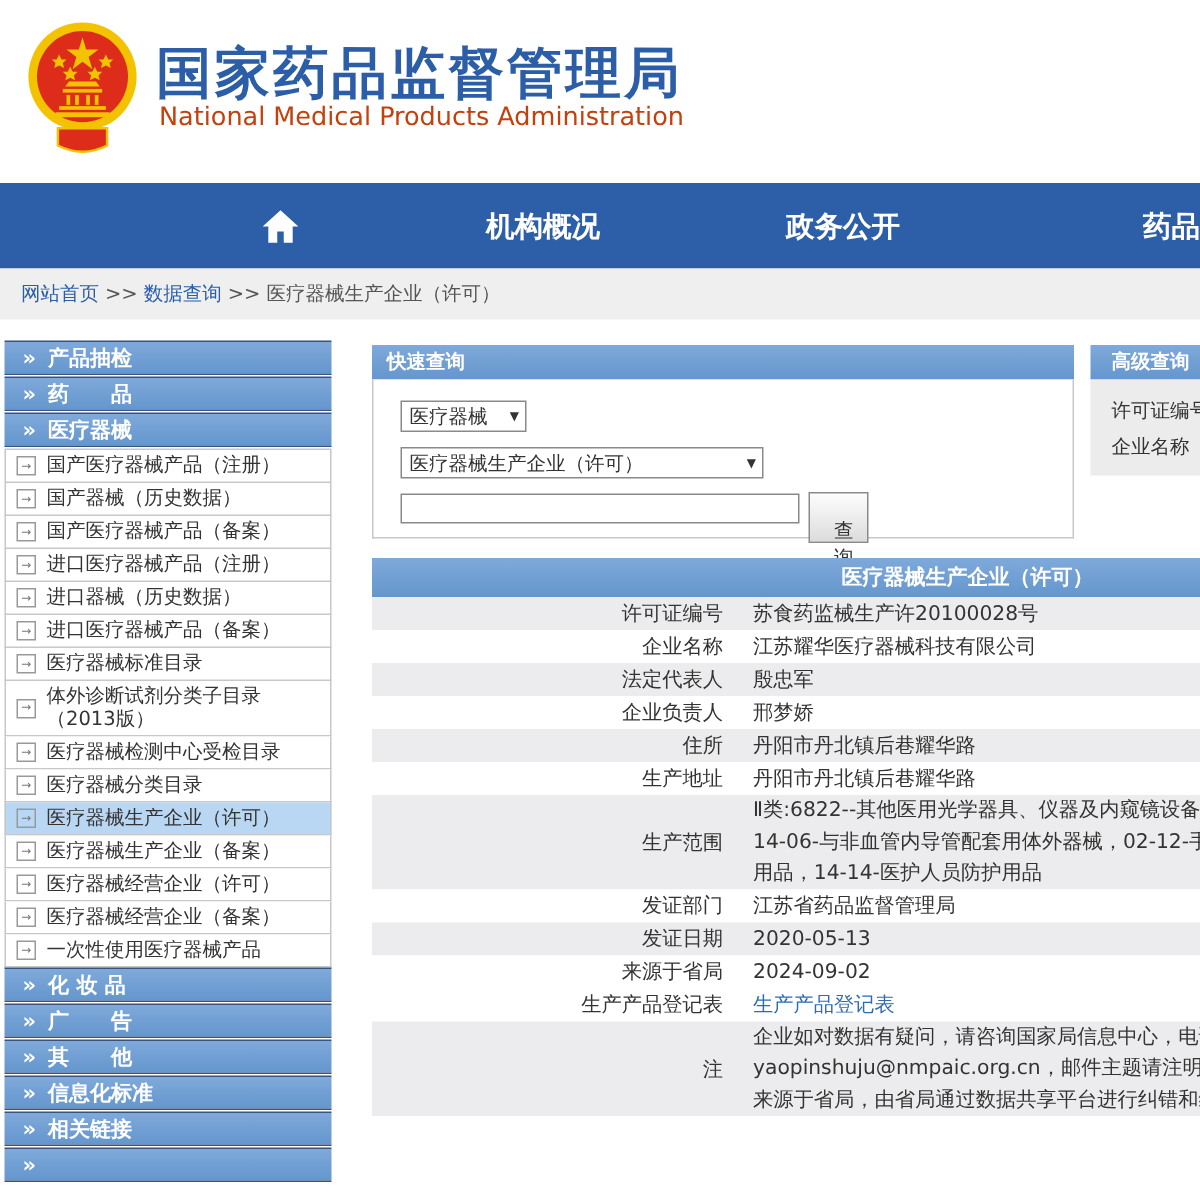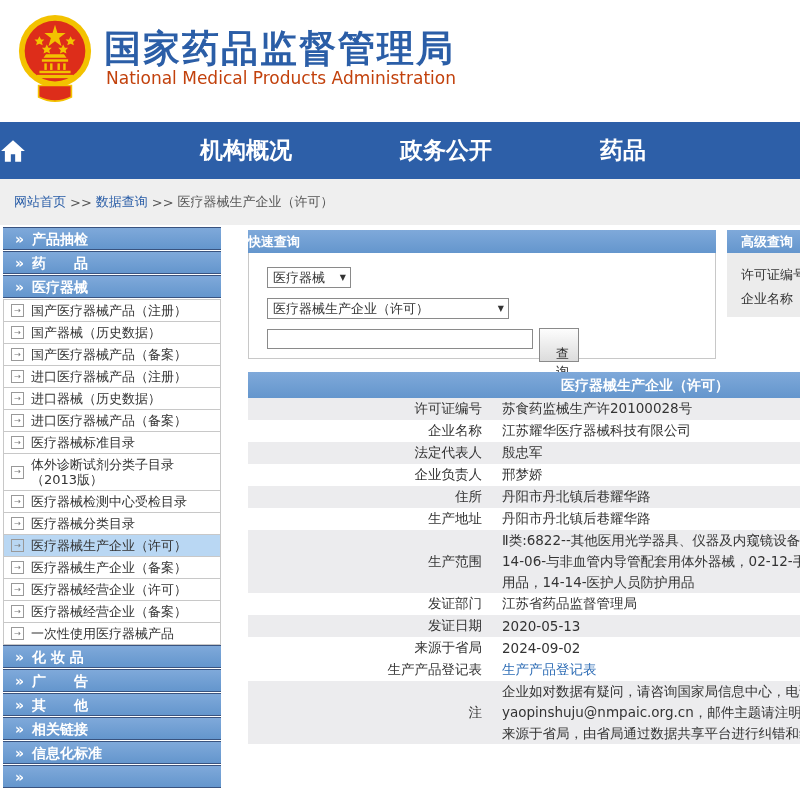--- a/index.html
+++ b/index.html
@@ -7,26 +7,26 @@
         font-family:"DejaVu Sans","Liberation Sans",sans-serif;color:#333;}
 
   
   .site-header{position:absolute;left:0;top:0;width:800px;height:122px;background:#fff;padding-left:22px;}
   .logo{position:absolute;left:14px;top:8px;width:82px;height:96px;}
   .site-title{position:absolute;left:104px;top:24px;font-size:37px;font-weight:bold;color:#2b5ea7;letter-spacing:2px;}
   .site-subtitle{position:absolute;left:106px;top:68px;font-size:17px;color:#c2410c;}
 
   
   .main-nav{position:absolute;left:0;top:122px;width:800px;height:57px;background:#2d5fa8;display:flex;}
-  .nav-item{flex:1;display:flex;align-items:center;justify-content:flex-start;color:#fff;
-            font-size:23px;font-weight:bold;cursor:pointer;}
+  .nav-item{flex:1;display:flex;align-items:center;justify-content:flex-end;color:#fff;
+            font-size:19px;font-weight:bold;cursor:pointer;}
   .nav-item svg{display:block;}
 
   
-  .breadcrumb-bar{position:absolute;left:0;top:179px;width:800px;height:46px;background:#efefef;
+  .breadcrumb-bar{position:absolute;left:0;top:179px;width:800px;height:34px;background:#efefef;
                   display:flex;align-items:center;padding-left:14px;box-sizing:border-box;font-size:13px;color:#555;}
   .crumb-link{color:#2b5ea7;cursor:pointer;}
   .crumb-sep{margin:0 4px;color:#555;}
   .crumb-current{color:#555;}
 
   
   .sidebar{position:absolute;left:3px;top:227px;width:218px;}
   .side-section{height:23px;line-height:23px;background:linear-gradient(#7fa9da,#6496cd);
                 border-top:1px solid #39537f;border-bottom:1px solid #39537f;margin-bottom:1px;
                 color:#fff;font-size:14px;font-weight:bold;padding-left:12px;box-sizing:border-box;cursor:pointer;}
@@ -36,21 +36,21 @@
              font-size:13px;color:#333;cursor:pointer;}
   .side-link.first{border-top:1px solid #c8c8c8;}
   .side-link .sq{flex:0 0 11px;width:11px;height:11px;border:1px solid #999;margin-right:7px;
                  display:flex;align-items:center;justify-content:center;font-size:8px;color:#777;line-height:1;}
   .side-link .txt{line-height:15px;padding:3px 0;}
   .side-link.selected{background:#b9d7f3;}
 
   
   .quick-panel{position:absolute;left:248px;top:230px;width:468px;}
   .panel-header{height:23px;line-height:23px;background:linear-gradient(#7fa9da,#6496cd);
-                color:#fff;font-size:13px;font-weight:bold;}
+                color:#fff;font-size:13px;font-weight:bold;padding-left:10px;}
   .quick-body{border:1px solid #c8c8c8;border-top:none;background:#fff;height:105px;position:relative;}
   .fake-select{position:absolute;border:1px solid #8a8a8a;background:#fff;height:21px;
                display:flex;align-items:center;font-size:13px;color:#333;cursor:pointer;box-sizing:border-box;
                padding-left:5px;}
   .fake-select .arrow{margin-left:auto;margin-right:4px;font-size:8px;color:#333;}
   .sel-category{left:18px;top:14px;width:84px;}
   .sel-type{left:18px;top:45px;width:242px;}
   .kw-input{position:absolute;left:18px;top:76px;width:258px;height:18px;border:1px solid #8a8a8a;
             font-size:13px;padding:0 3px;}
   .search-btn{position:absolute;left:290px;top:75px;width:40px;height:23px;
@@ -192,22 +192,22 @@
         <span class="sq">→</span>
         <span class="txt">医疗器械经营企业（备案）</span>
       </div>
       <div class="side-link">
         <span class="sq">→</span>
         <span class="txt">一次性使用医疗器械产品</span>
       </div>
       <div class="side-section"><span class="chev">»</span><span>化 妆 品</span></div>
       <div class="side-section"><span class="chev">»</span><span>广　　告</span></div>
       <div class="side-section"><span class="chev">»</span><span>其　　他</span></div>
+      <div class="side-section"><span class="chev">»</span><span>信息化标准</span></div>
       <div class="side-section"><span class="chev">»</span><span>相关链接</span></div>
-      <div class="side-section"><span class="chev">»</span><span>信息化标准</span></div>
       <div class="side-section"><span class="chev">»</span><span></span></div>
     </div>
 
   <div class="quick-panel">
     <div class="panel-header">快速查询</div>
     <div class="quick-body">
       <div class="fake-select sel-category">
         <span>医疗器械</span>
         <span class="arrow">▼</span>
       </div>

